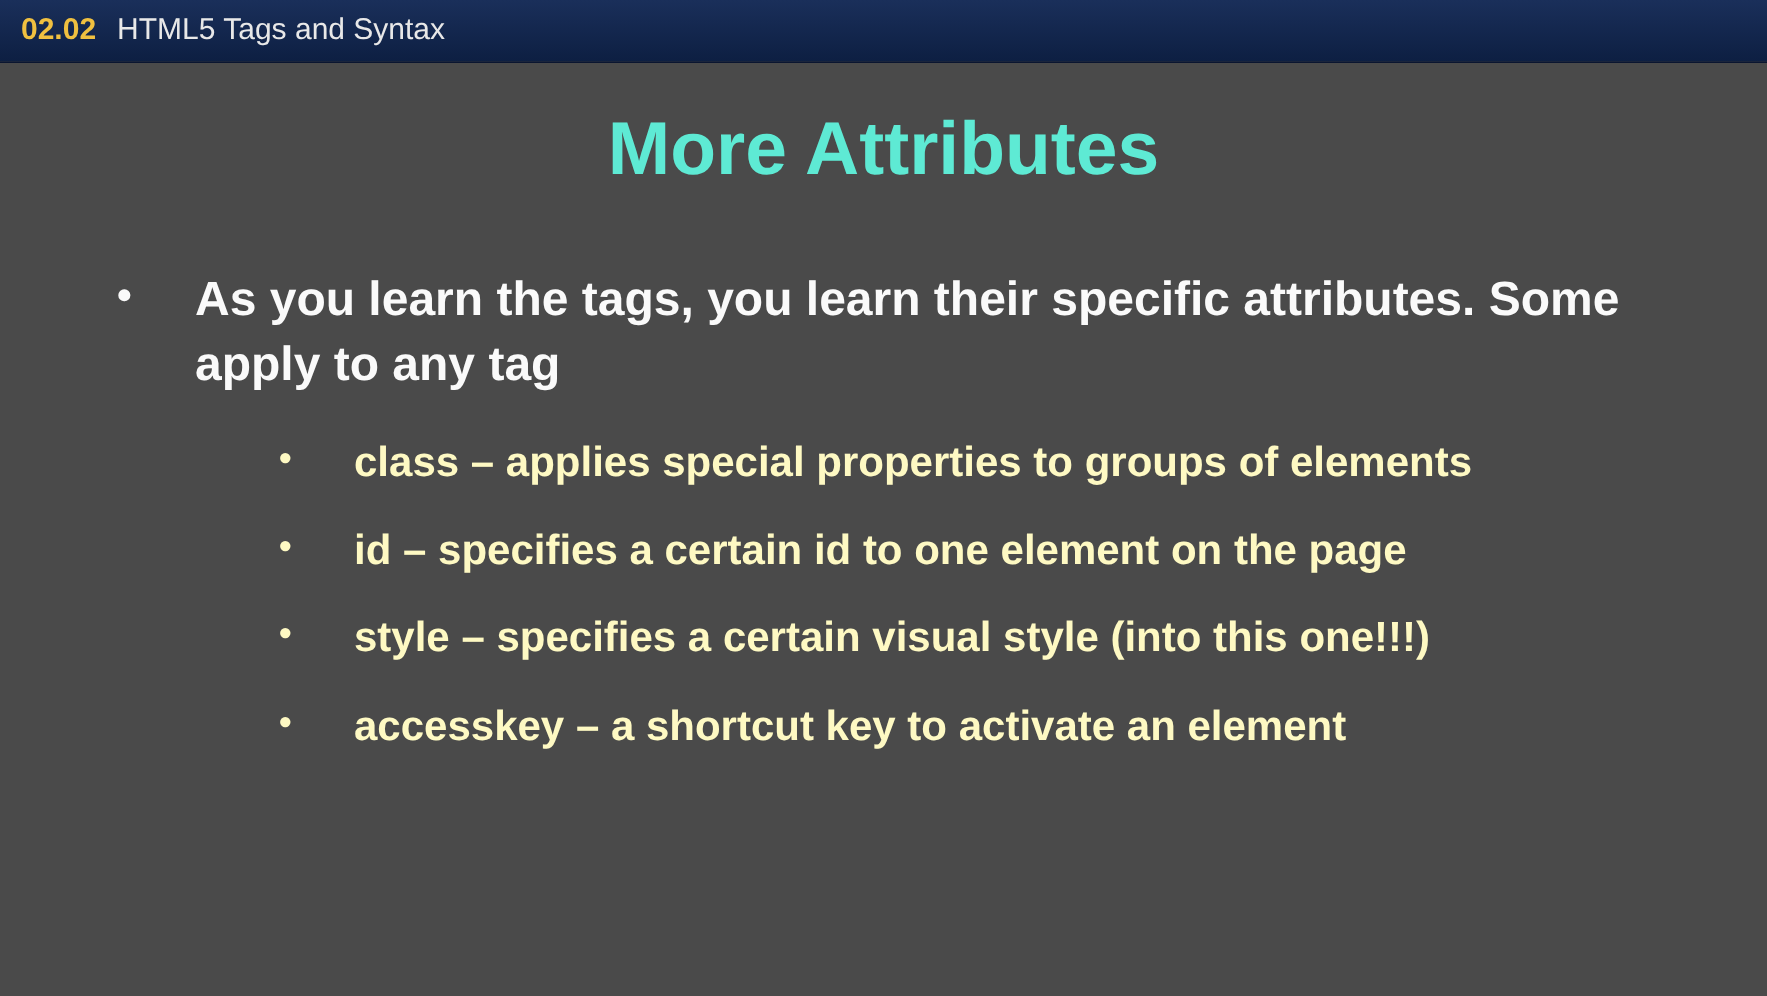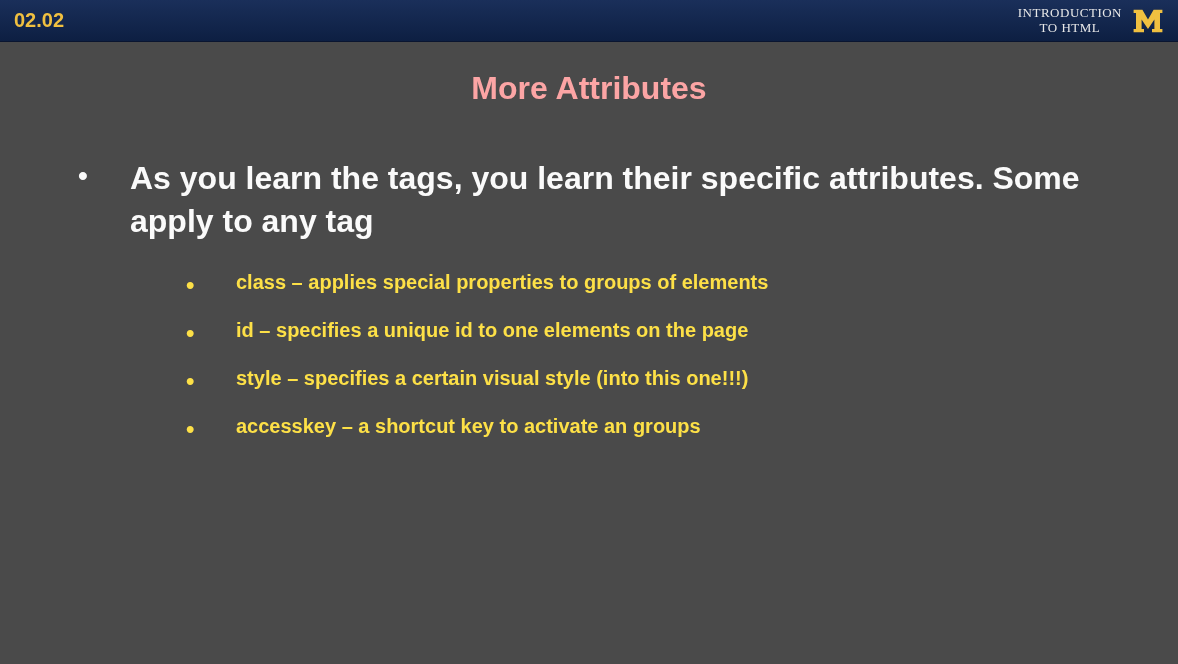--- a/index.html
+++ b/index.html
@@ -56,22 +56,22 @@
       display: flex;
       align-items: center;
       justify-content: center;
     }
     .logo svg { display: block; }
     .content {
       padding: 28px 60px 0 60px;
       color: #ffffff;
     }
     .title {
-      color: #fca5a5;
-      font-size: 32px;
+      color: #5eead4;
+      font-size: 50px;
       font-weight: bold;
       text-align: center;
       margin-bottom: 50px;
       font-family: Arial, Helvetica, sans-serif;
     }
     .main-list {
       list-style: none;
       padding-left: 70px;
     }
     .main-list > li {
@@ -90,61 +90,51 @@
       top: 0;
       font-size: 28px;
     }
     .sub-list {
       list-style: none;
       padding-left: 106px;
       margin-top: 26px;
     }
     .sub-list > li {
       position: relative;
-      font-size: 20px;
+      font-size: 28px;
       font-weight: bold;
       line-height: 1.3;
       margin-bottom: 22px;
       font-family: Arial, Helvetica, sans-serif;
-      color: #fde047;
+      color: #fef9c3;
     }
     .sub-list > li::before {
       content: "•";
       position: absolute;
       left: -50px;
       top: 0;
       font-size: 24px;
     }
   </style>
 </head>
 <body>
 
 <div class="header">
   <div class="header-left">
     <span class="slide-number">02.02</span>
-  </div>
-  <div class="header-right">
-    <div class="course-name">
-      <div>INTRODUCTION</div>
-      <div>TO HTML</div>
-    </div>
-    <div class="logo">
-      <svg viewBox="0 0 40 32" width="32" height="26">
-        <path d="M2 2 L2 6 L5 6 L5 26 L2 26 L2 30 L15 30 L15 26 L12 26 L12 14 L20 26 L28 14 L28 26 L25 26 L25 30 L38 30 L38 26 L35 26 L35 6 L38 6 L38 2 L27 2 L20 14 L13 2 Z" fill="#f0c040"></path>
-      </svg>
-    </div>
+    <span class="lecture-title">HTML5 Tags and Syntax</span>
   </div>
 </div>
 
 <div class="content">
   <h1 class="title">More Attributes</h1>
   <ul class="main-list">
     <li>
       <span>As you learn the tags, you learn their specific attributes. Some apply to any tag</span>
       <ul class="sub-list">
         <li>class – applies special properties to groups of elements</li>
-        <li>id – specifies a unique id to one elements on the page</li>
+        <li>id – specifies a certain id to one element on the page</li>
         <li>style – specifies a certain visual style (into this one!!!)</li>
-        <li>accesskey – a shortcut key to activate an groups</li>
+        <li>accesskey – a shortcut key to activate an element</li>
       </ul>
     </li>
   </ul>
 </div>
 
 </body></html>

